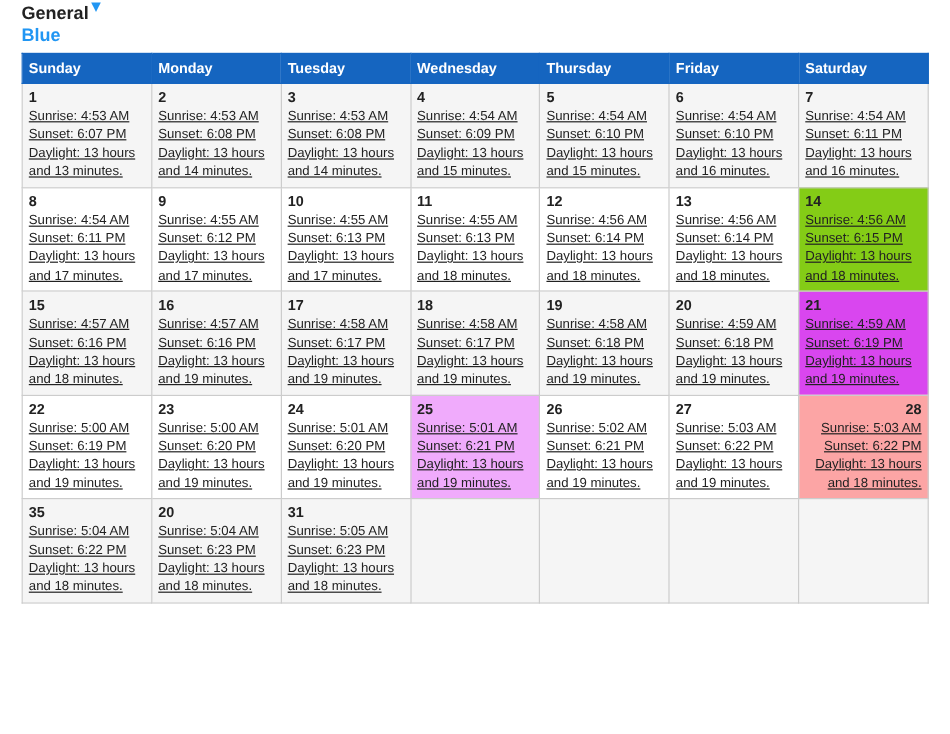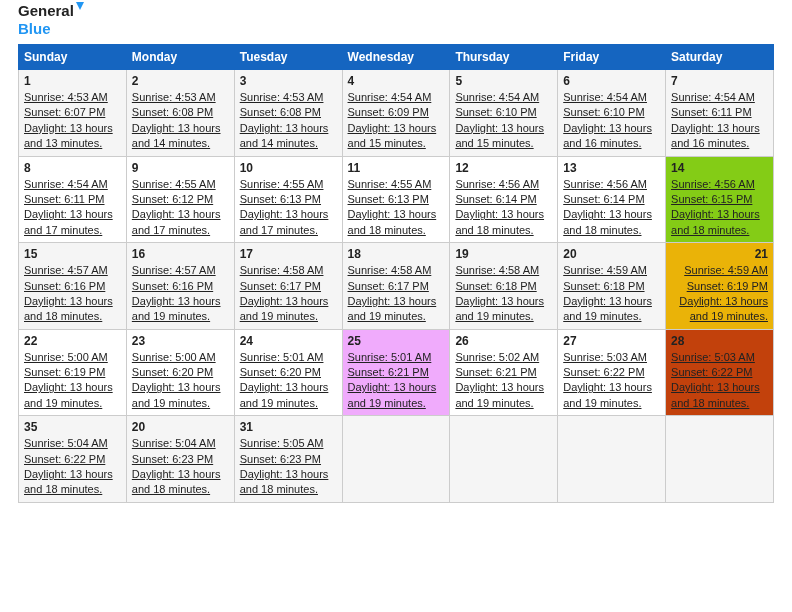--- a/index.html
+++ b/index.html
@@ -255,21 +255,21 @@
 Daylight: 13 hours
 and 19 minutes.</div>
           </td>
           <td style="background: rgb(245, 245, 245);">
             <span class="day-num">20</span>
             <div class="day-info" style="white-space: pre-line;">Sunrise: 4:59 AM
 Sunset: 6:18 PM
 Daylight: 13 hours
 and 19 minutes.</div>
           </td>
-          <td style="background: #eab308; text-align: right;">
+          <td style="background: #d946ef;">
             <span class="day-num">21</span>
             <div class="day-info" style="white-space: pre-line;">Sunrise: 4:59 AM
 Sunset: 6:19 PM
 Daylight: 13 hours
 and 19 minutes.</div>
           </td>
         </tr>
         <tr>
           <td style="background: rgb(255, 255, 255);">
             <span class="day-num">22</span>
@@ -306,21 +306,21 @@
 Daylight: 13 hours
 and 19 minutes.</div>
           </td>
           <td style="background: rgb(255, 255, 255);">
             <span class="day-num">27</span>
             <div class="day-info" style="white-space: pre-line;">Sunrise: 5:03 AM
 Sunset: 6:22 PM
 Daylight: 13 hours
 and 19 minutes.</div>
           </td>
-          <td style="background: #c2410c;">
+          <td style="background: #fca5a5; text-align: right;">
             <span class="day-num">28</span>
             <div class="day-info" style="white-space: pre-line;">Sunrise: 5:03 AM
 Sunset: 6:22 PM
 Daylight: 13 hours
 and 18 minutes.</div>
           </td>
         </tr>
         <tr>
           <td style="background: rgb(245, 245, 245);">
             <span class="day-num">35</span>

